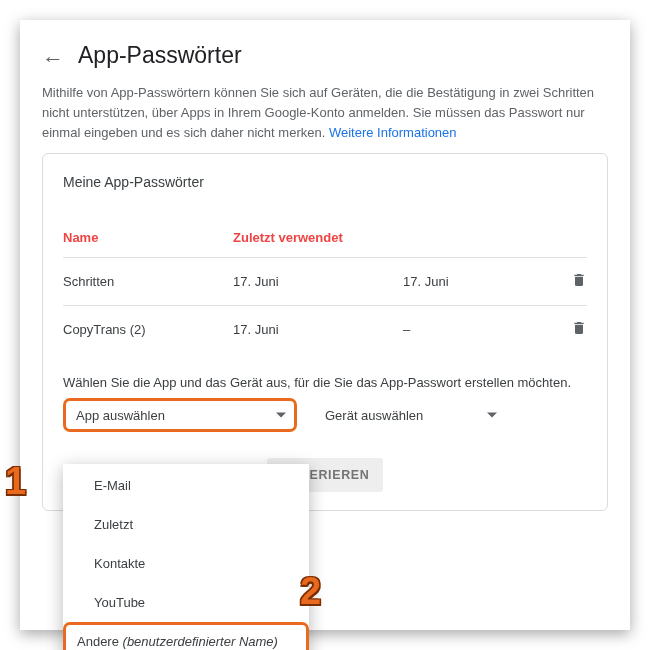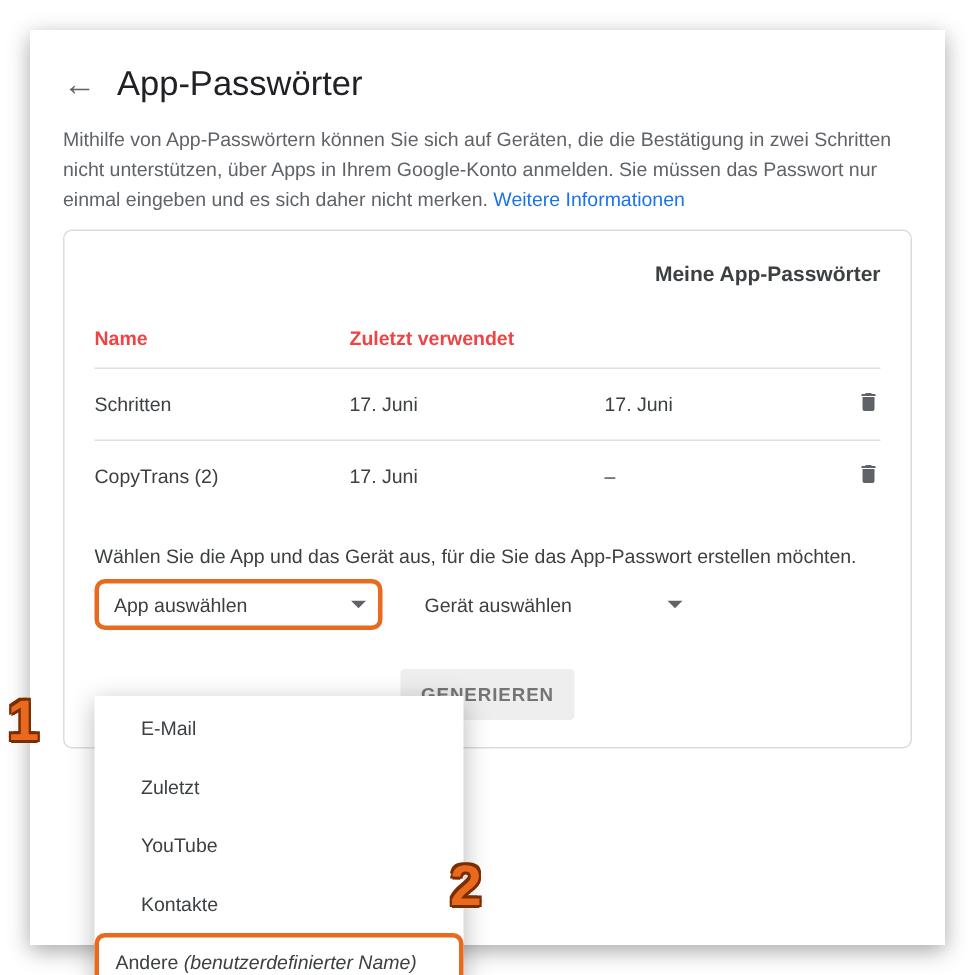--- a/index.html
+++ b/index.html
@@ -49,24 +49,23 @@
     text-decoration: none;
   }
   .card {
     border: 1px solid #dadce0;
     border-radius: 6px;
     padding: 20px 20px 18px 20px;
     position: relative;
   }
   .card-header {
     font-size: 14px;
-    font-weight: 700;
-    color: #3c4043;
-    margin-bottom: 22px;
-    text-align: right;
+    font-weight: 400;
+    color: #3c4043;
+    margin-bottom: 34px;
   }
   .row {
     display: flex;
     align-items: center;
     font-size: 13px;
     color: #3c4043;
   }
   .head-row {
     font-weight: 700;
     padding: 6px 0 12px 0;
@@ -93,21 +92,21 @@
   }
   .select-box {
     position: relative;
     height: 34px;
     display: flex;
     align-items: center;
     font-size: 13px;
     color: #3c4043;
     padding: 0 28px 0 10px;
   }
-  .app-select { width: 192px; }
+  .app-select { width: 234px; }
   .device-select { width: 190px; margin-left: 18px; }
   .caret {
     position: absolute;
     right: 8px;
     top: 50%;
     transform: translateY(-50%);
     width: 0; height: 0;
     border-left: 5px solid transparent;
     border-right: 5px solid transparent;
     border-top: 5px solid #5f6368;
@@ -229,22 +228,22 @@
       </div>
     </div>
 
     <div class="btn-row">
       <button class="generate-btn">GENERIEREN</button>
     </div>
 
     <div class="dropdown">
       <div class="dropdown-item">E-Mail</div>
       <div class="dropdown-item">Zuletzt</div>
+      <div class="dropdown-item">Kontakte</div>
       <div class="dropdown-item">YouTube</div>
-      <div class="dropdown-item">Kontakte</div>
       <div class="dropdown-item annot">
         <span>Andere </span><span class="italic">(benutzerdefinierter Name)</span>
       </div>
     </div>
   </div>
 </div>
 
 <div class="marker m1">1</div>
 <div class="marker m2">2</div>
 

